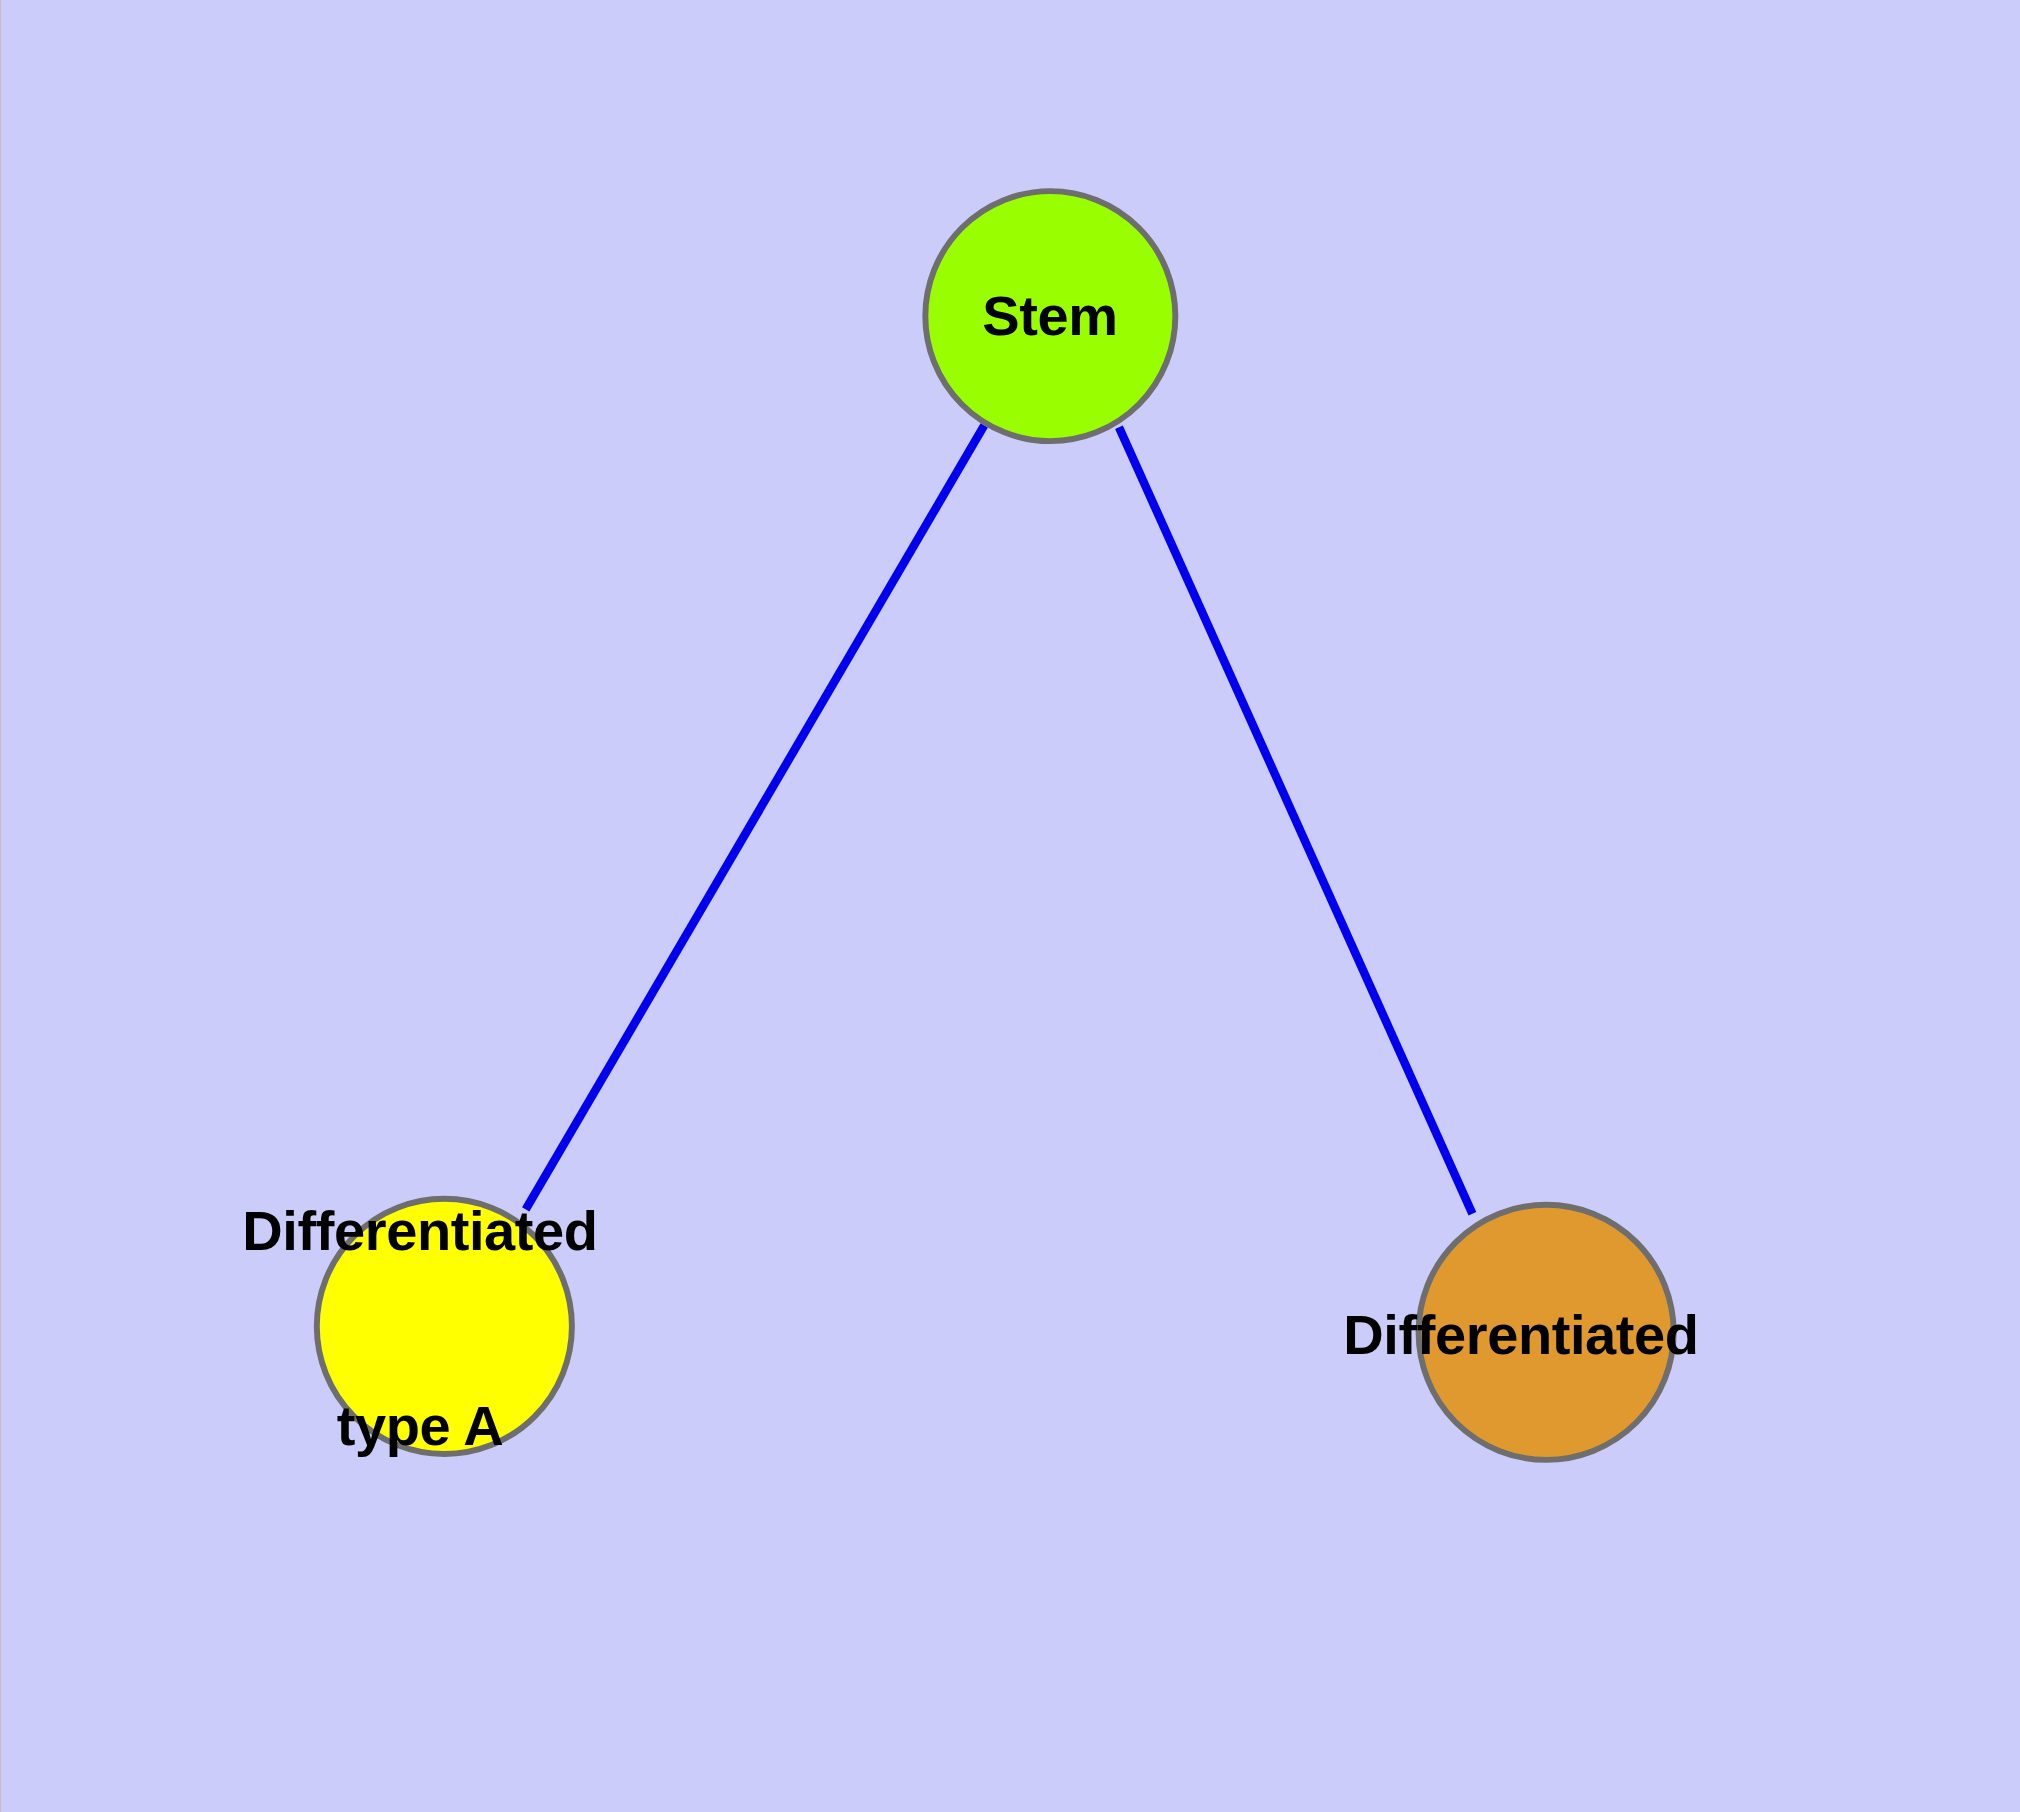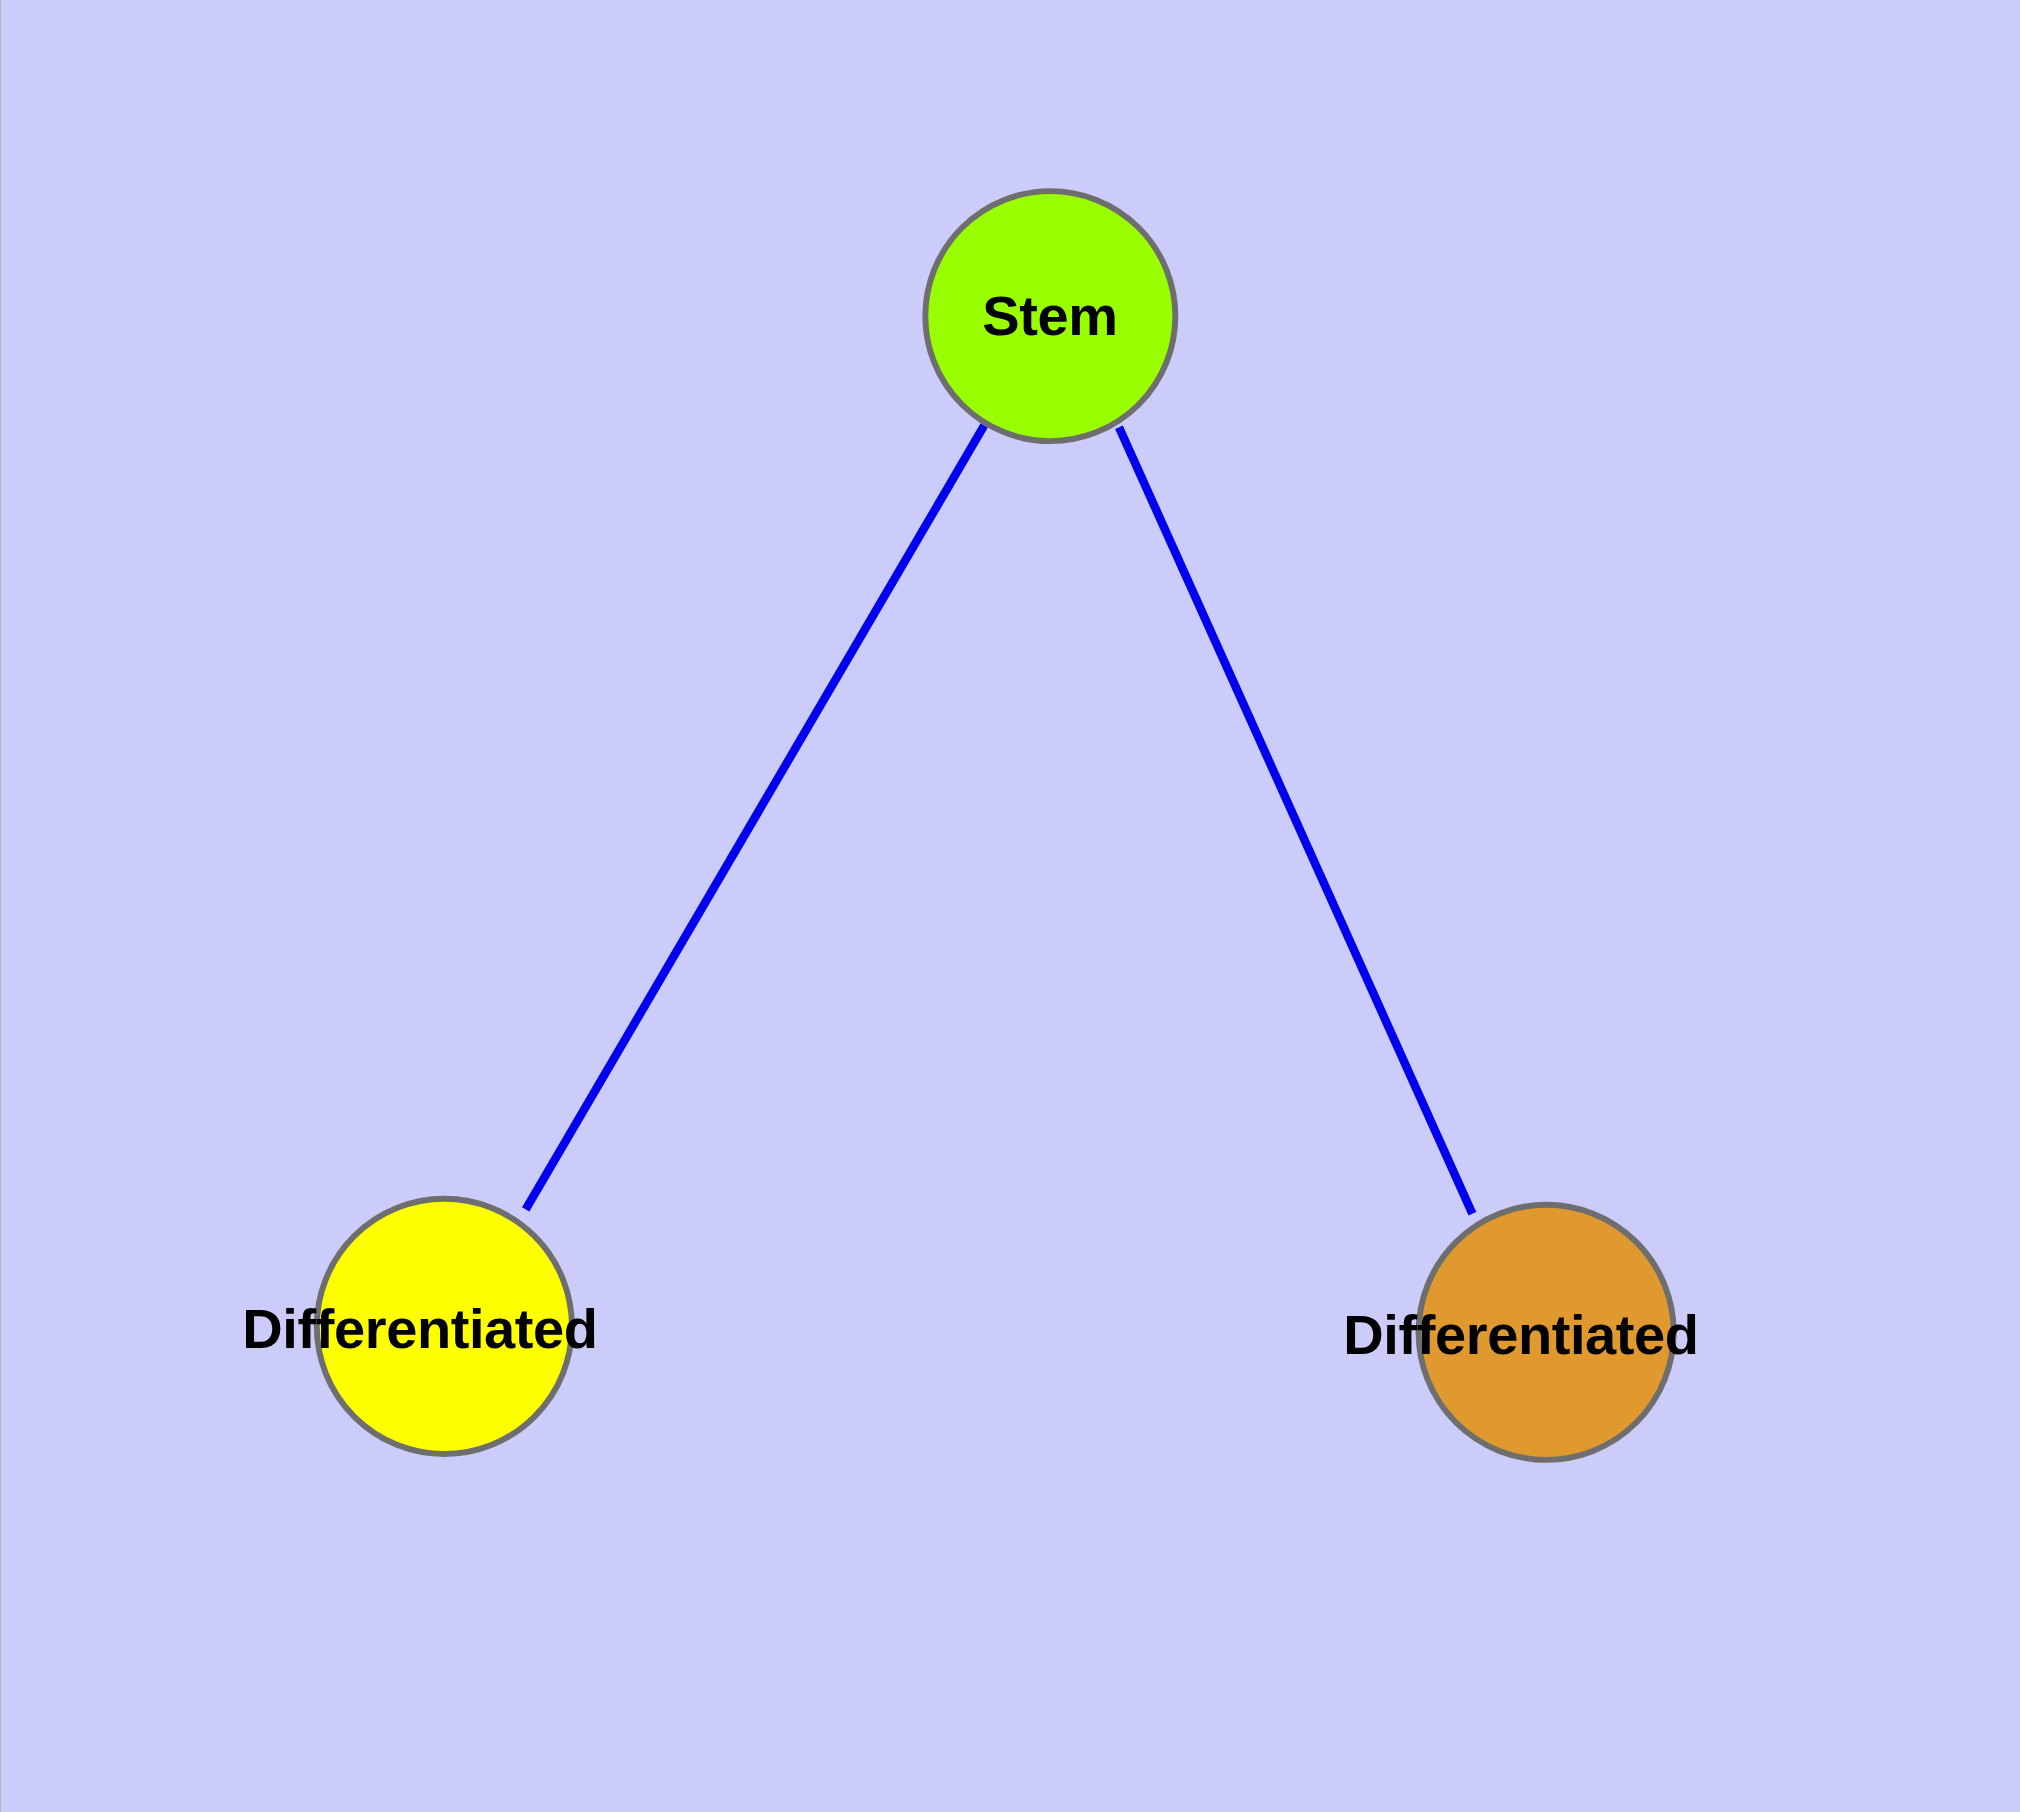--- a/index.html
+++ b/index.html
@@ -48,21 +48,21 @@
   }
   #label-diff-b {
     left: 1521px;
     top: 1335px;
     transform: translate(-50%, -50%);
   }
 </style>
 </head>
 <body>
 
-<div id="canvas" style="width: 1795px; height: 1812px; background: #4d7c0f;">
+<div id="canvas" style="width: 1795px; height: 1812px; background: #f97316;">
 
   <svg id="graph-svg" viewBox="0 0 2384 2138" xmlns="http://www.w3.org/2000/svg" style="width: 2021px; height: 1812px;">
 
     <rect x="0" y="0" width="2384" height="2138" fill="#ccccfa"></rect>
 
     <g>
       <line x1="1161" y1="502" x2="620" y2="1427" stroke="#0000ee" stroke-width="10" stroke-linecap="butt"></line>
       <line x1="1320" y1="504" x2="1737" y2="1432" stroke="#0000ee" stroke-width="10" stroke-linecap="butt"></line>
     </g>
 
@@ -72,20 +72,21 @@
       <circle cx="1239" cy="373" r="147.5" fill="#99ff00" stroke="#6e6e6e" stroke-width="7"></circle>
     </g>
   </svg>
 
   <div class="node-label" id="label-stem" style="color: rgb(0, 0, 0); font-size: 56px;">
     <div>Stem</div>
   </div>
 
   <div class="node-label" id="label-diff-a" style="color: rgb(0, 0, 0); font-size: 56px;">
     <div>Differentiated</div>
+    <div>type A</div>
   </div>
 
   <div class="node-label" id="label-diff-b" style="color: rgb(0, 0, 0); font-size: 56px;">
     <div>Differentiated</div>
   </div>
 
 </div>
 
 
 </body></html>

